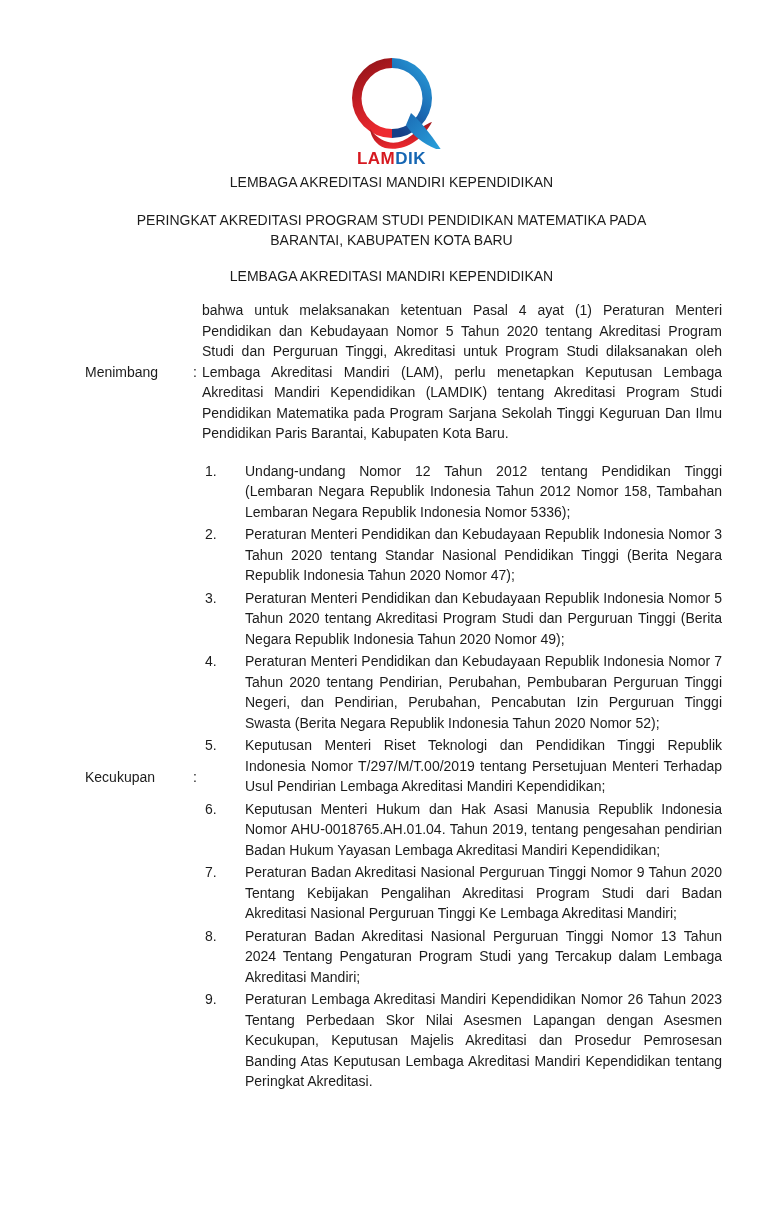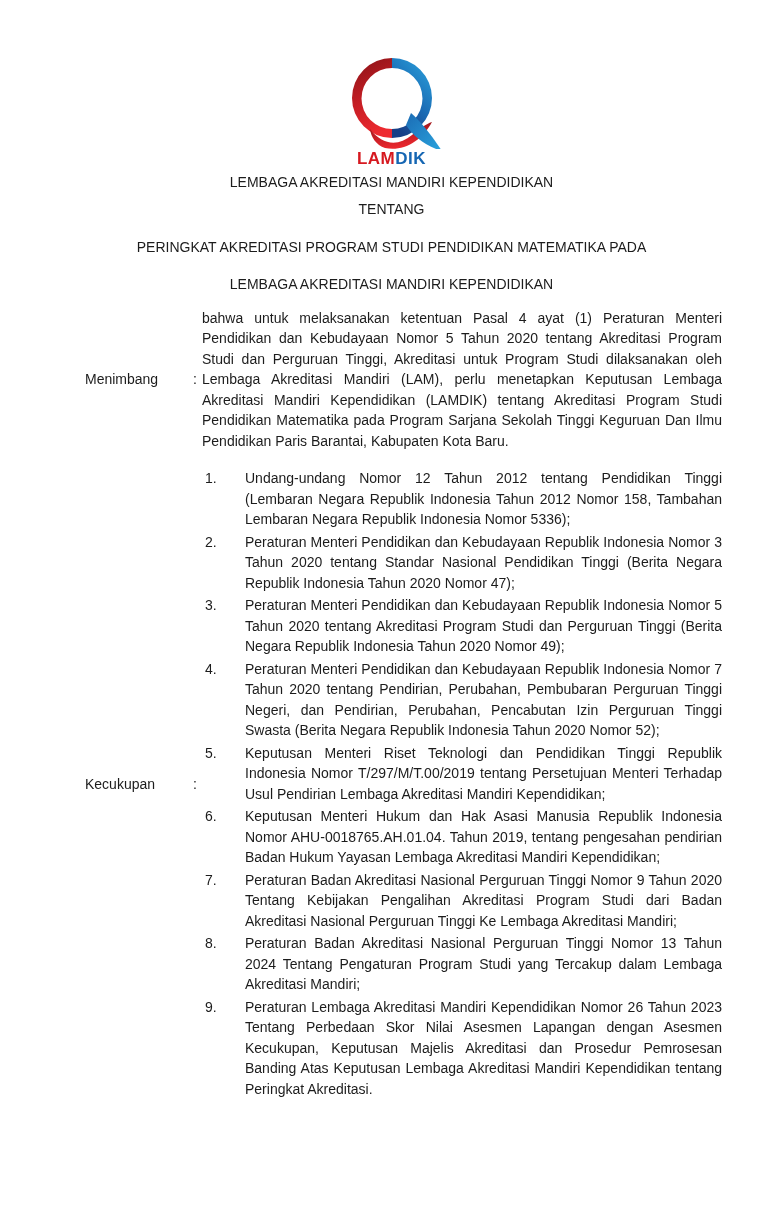--- a/index.html
+++ b/index.html
@@ -75,24 +75,24 @@
       <path fill="url(#bluetail)" d="M76,70 C83,81 95,91 112,96 C100,78 90,66 81,58 Z"></path>
     </svg>
     <div class="logo-text"><span class="lam">LAM</span><span class="dik">DIK</span></div>
   </div>
 
 
   <div class="hdr h-orgnomor">
     <div>LEMBAGA AKREDITASI MANDIRI KEPENDIDIKAN</div>
   </div>
 
-  <div class="hdr h-tentang">TENTANG</div>
 
   <div class="hdr h-title">
     <div>PERINGKAT AKREDITASI PROGRAM STUDI PENDIDIKAN MATEMATIKA PADA</div>
+    <div>BARANTAI, KABUPATEN KOTA BARU</div>
   </div>
 
   <div class="hdr h-issuer">LEMBAGA AKREDITASI MANDIRI KEPENDIDIKAN</div>
 
   <div class="content">
 
     <div class="row">
       <span class="row-label">Menimbang</span>
       <span class="row-colon">:</span>
       <span class="row-body">bahwa untuk melaksanakan ketentuan Pasal 4 ayat (1) Peraturan Menteri Pendidikan dan Kebudayaan Nomor 5 Tahun 2020 tentang Akreditasi Program Studi dan Perguruan Tinggi, Akreditasi untuk Program Studi dilaksanakan oleh Lembaga Akreditasi Mandiri (LAM), perlu menetapkan Keputusan Lembaga Akreditasi Mandiri Kependidikan (LAMDIK) tentang Akreditasi Program Studi Pendidikan Matematika pada Program Sarjana Sekolah Tinggi Keguruan Dan Ilmu Pendidikan Paris Barantai, Kabupaten Kota Baru.</span>

